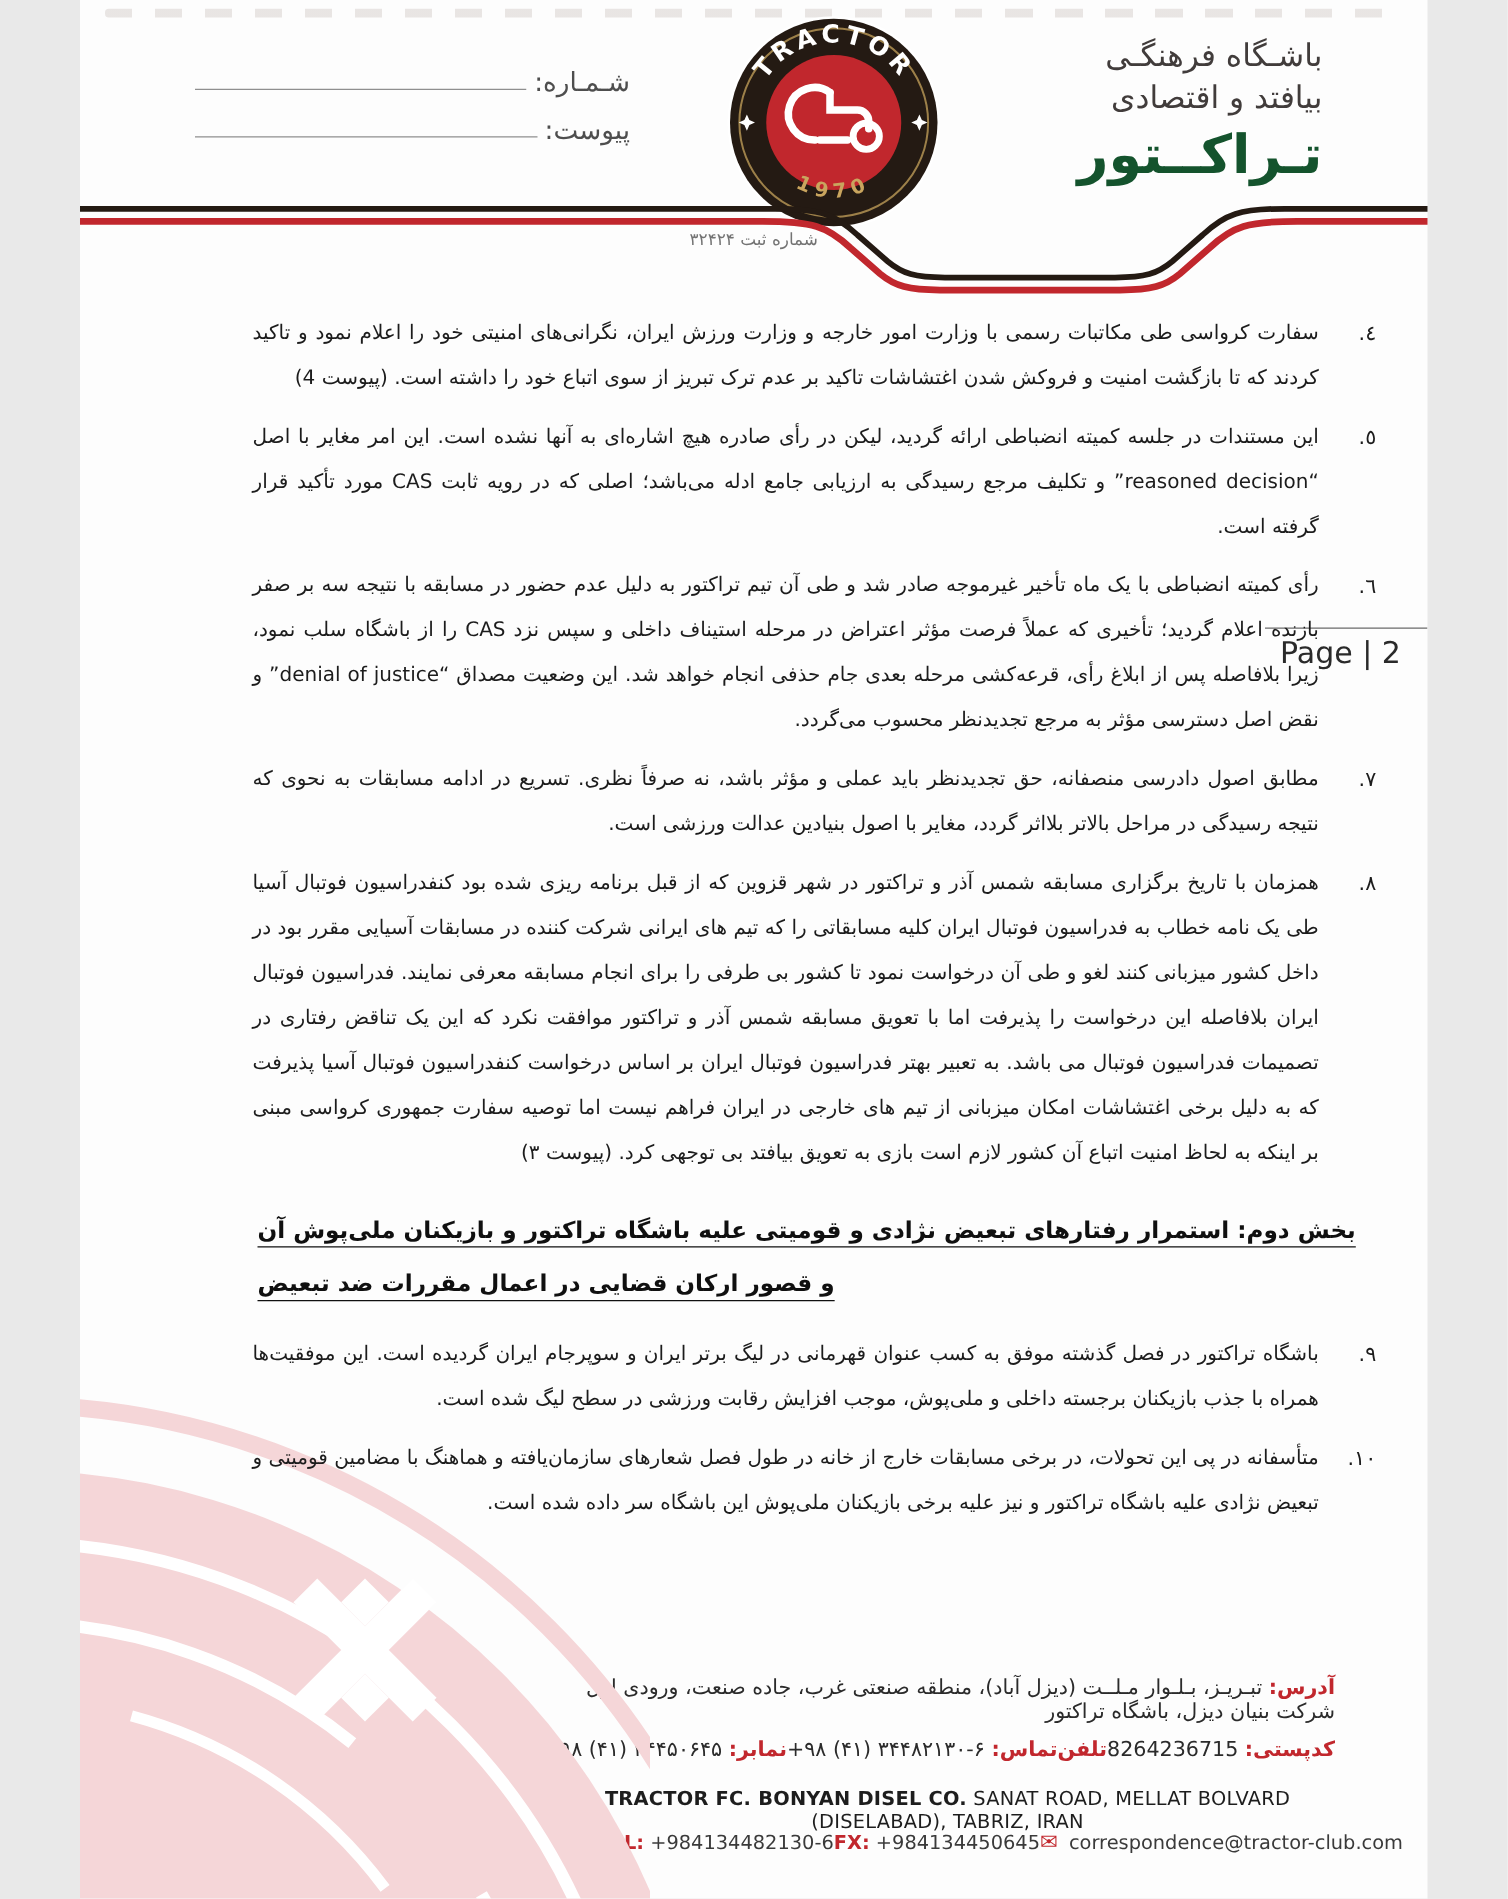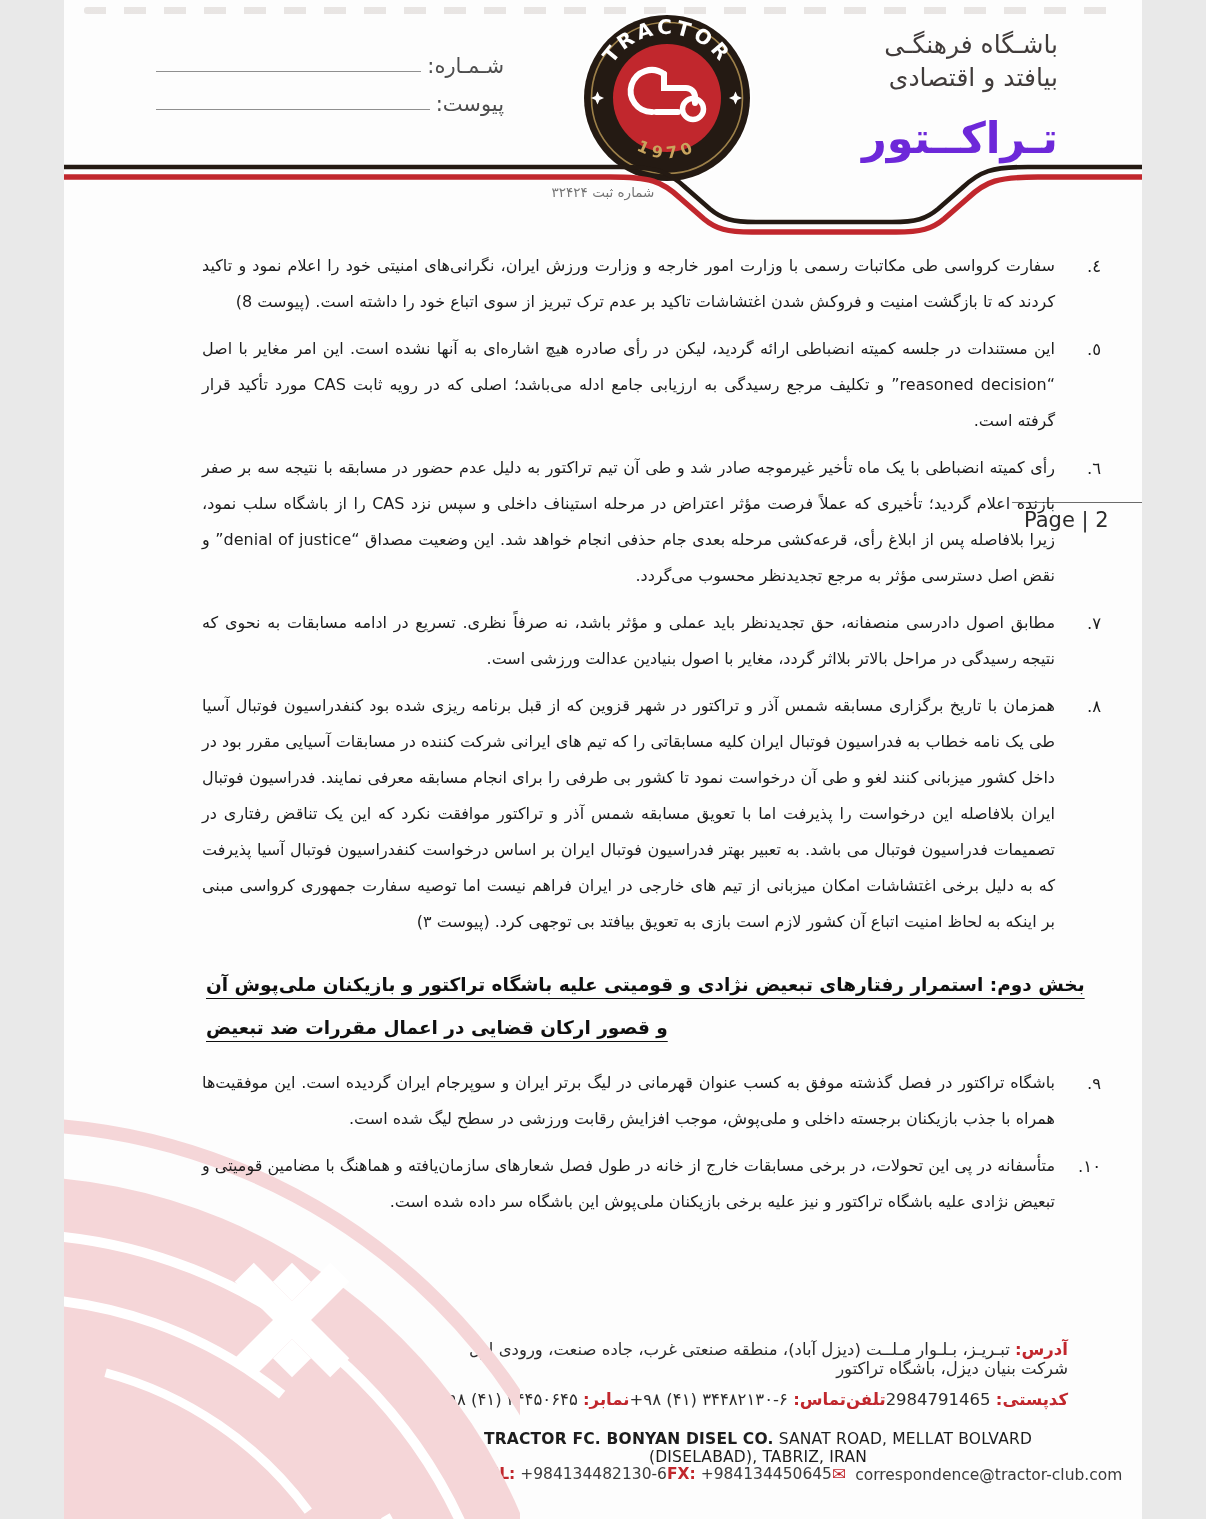--- a/index.html
+++ b/index.html
@@ -16,28 +16,28 @@
     border-radius:3px;
   }
   
   .hfields{top:40px;left:92px;width:348px;direction:rtl;}
   .hfield{display:flex;align-items:flex-end;height:38px;font-size:21px;color:#4e4e4e;}
   .hfield .lbl{flex:none;padding-left:6px;}
   .hfield .hline{flex:1;border-bottom:1.4px solid #8f8f8f;margin-bottom:6px;}
   
   .club{top:28px;right:84px;direction:rtl;text-align:right;}
   .club .l{font-size:25px;line-height:1.32;color:#413c3b;font-weight:500;letter-spacing:0;}
-  .club .brand{font-size:43px;line-height:1.15;font-weight:bold;color:#6d28d9;margin-top:20px;}
+  .club .brand{font-size:43px;line-height:1.15;font-weight:bold;color:#14532d;margin-top:6px;}
   
   .logo{top:10px;left:516px;width:174px;height:178px;}
   .reg{top:184px;left:0;right:0;text-align:center;font-size:13.5px;color:#737373;z-index:5;}
   .ribbon{top:150px;left:0;width:1206px;height:92px;z-index:3;}
   
   .pagemark{top:502px;right:0;width:118px;border-top:1.6px solid #6b6b6b;padding:5px 0 0 12px;
-    font-size:21px;color:#2a2a2a;font-family:"DejaVu Sans",sans-serif;}
+    font-size:24px;color:#2a2a2a;font-family:"DejaVu Sans",sans-serif;}
   
   .body{top:248px;left:138px;width:899px;direction:rtl;z-index:2;}
   .item{display:flex;text-align:justify;font-size:16px;line-height:2.25;margin-bottom:11px;}
   .item .num{flex:none;width:42px;padding-left:4px;font-size:16.5px;}
   .item .txt{flex:1;}
   .heading{font-weight:bold;font-size:18.5px;line-height:2.3;text-align:left;color:#101010;
     margin:24px 4px 16px 4px;text-decoration:underline;text-underline-offset:7px;}
   
   .f-address{top:1340px;right:74px;left:380px;direction:rtl;text-align:right;font-size:16.5px;color:#2b2b2b;}
   .f-contacts{top:1390px;right:74px;left:388px;direction:rtl;display:flex;justify-content:space-between;
@@ -126,21 +126,21 @@
     <path d="M0,17 H556 C 592,17 604,21 622,38 L 646,59 C 658,69 668,72 692,72 H 828 C 852,72 862,69 874,59 L 898,38 C 916,21 928,17 964,17 H1206" fill="none" stroke="#241a13" stroke-width="4.6"></path>
     <path d="M0,27 H546 C 586,27 598,31 616,48 L 640,69 C 652,79 663,82 688,82 H 832 C 857,82 868,79 880,69 L 904,48 C 922,31 934,27 974,27 H1206" fill="none" stroke="#c1272d" stroke-width="5.4"></path>
   </svg>
   <div class="layer reg">شماره ثبت ۳۲۴۲۴</div>
 
   <div class="layer pagemark">Page | 2</div>
 
   <div class="layer body">
     <div class="item">
       <span class="num">٤.</span>
-      <span class="txt">سفارت کرواسی طی مکاتبات رسمی با وزارت امور خارجه و وزارت ورزش ایران، نگرانی‌های امنیتی خود را اعلام نمود و تاکید کردند که تا بازگشت امنیت و فروکش شدن اغتشاشات تاکید بر عدم ترک تبریز از سوی اتباع خود را داشته است. (پیوست 8)</span>
+      <span class="txt">سفارت کرواسی طی مکاتبات رسمی با وزارت امور خارجه و وزارت ورزش ایران، نگرانی‌های امنیتی خود را اعلام نمود و تاکید کردند که تا بازگشت امنیت و فروکش شدن اغتشاشات تاکید بر عدم ترک تبریز از سوی اتباع خود را داشته است. (پیوست 4)</span>
     </div>
     <div class="item">
       <span class="num">٥.</span>
       <span class="txt">این مستندات در جلسه کمیته انضباطی ارائه گردید، لیکن در رأی صادره هیچ اشاره‌ای به آنها نشده است. این امر مغایر با اصل “reasoned decision” و تکلیف مرجع رسیدگی به ارزیابی جامع ادله می‌باشد؛ اصلی که در رویه ثابت CAS مورد تأکید قرار گرفته است.</span>
     </div>
     <div class="item">
       <span class="num">٦.</span>
       <span class="txt">رأی کمیته انضباطی با یک ماه تأخیر غیرموجه صادر شد و طی آن تیم تراکتور به دلیل عدم حضور در مسابقه با نتیجه سه بر صفر بازنده اعلام گردید؛ تأخیری که عملاً فرصت مؤثر اعتراض در مرحله استیناف داخلی و سپس نزد CAS را از باشگاه سلب نمود، زیرا بلافاصله پس از ابلاغ رأی، قرعه‌کشی مرحله بعدی جام حذفی انجام خواهد شد. این وضعیت مصداق “denial of justice” و نقض اصل دسترسی مؤثر به مرجع تجدیدنظر محسوب می‌گردد.</span>
     </div>
     <div class="item">
@@ -165,21 +165,21 @@
   </div>
 
   <div class="layer f-address">
     <span class="red">آدرس:</span>
     <span>تبـریـز، بـلـوار مـلــت (دیزل آباد)، منطقه صنعتی غرب، جاده صنعت، ورودی اول شرکت بنیان دیزل، باشگاه تراکتور</span>
   </div>
 
   <div class="layer f-contacts">
     <span class="seg">
       <span class="red">کدپستی:</span>
-      <span>2984791465</span>
+      <span>8264236715</span>
     </span>
     <span class="seg">
       <span class="red">تلفن‌تماس:</span>
       <span class="ltr">+۹۸ (۴۱) ۳۴۴۸۲۱۳۰-۶</span>
     </span>
     <span class="seg">
       <span class="red">نمابر:</span>
       <span class="ltr">+۹۸ (۴۱) ۳۴۴۵۰۶۴۵</span>
     </span>
   </div>

